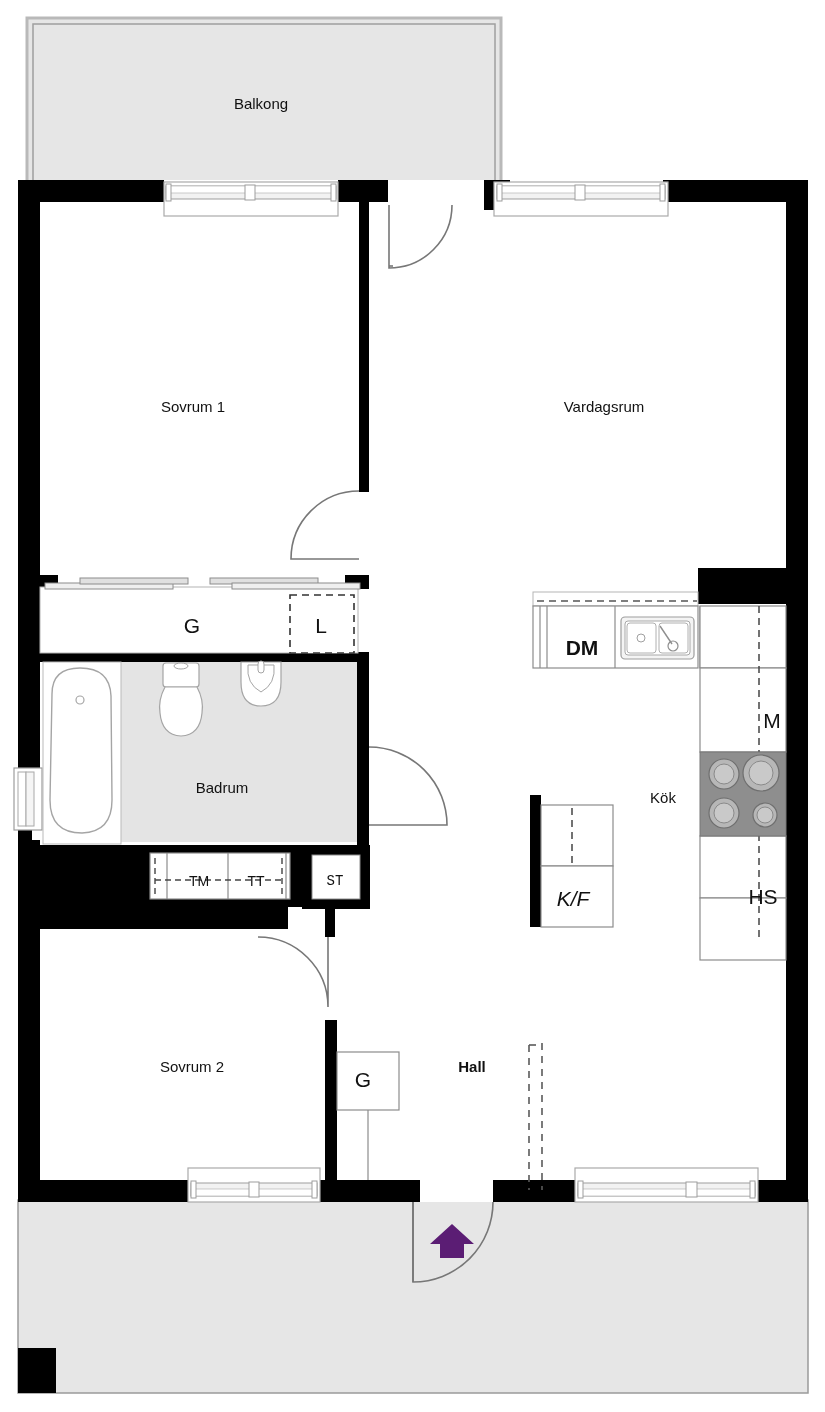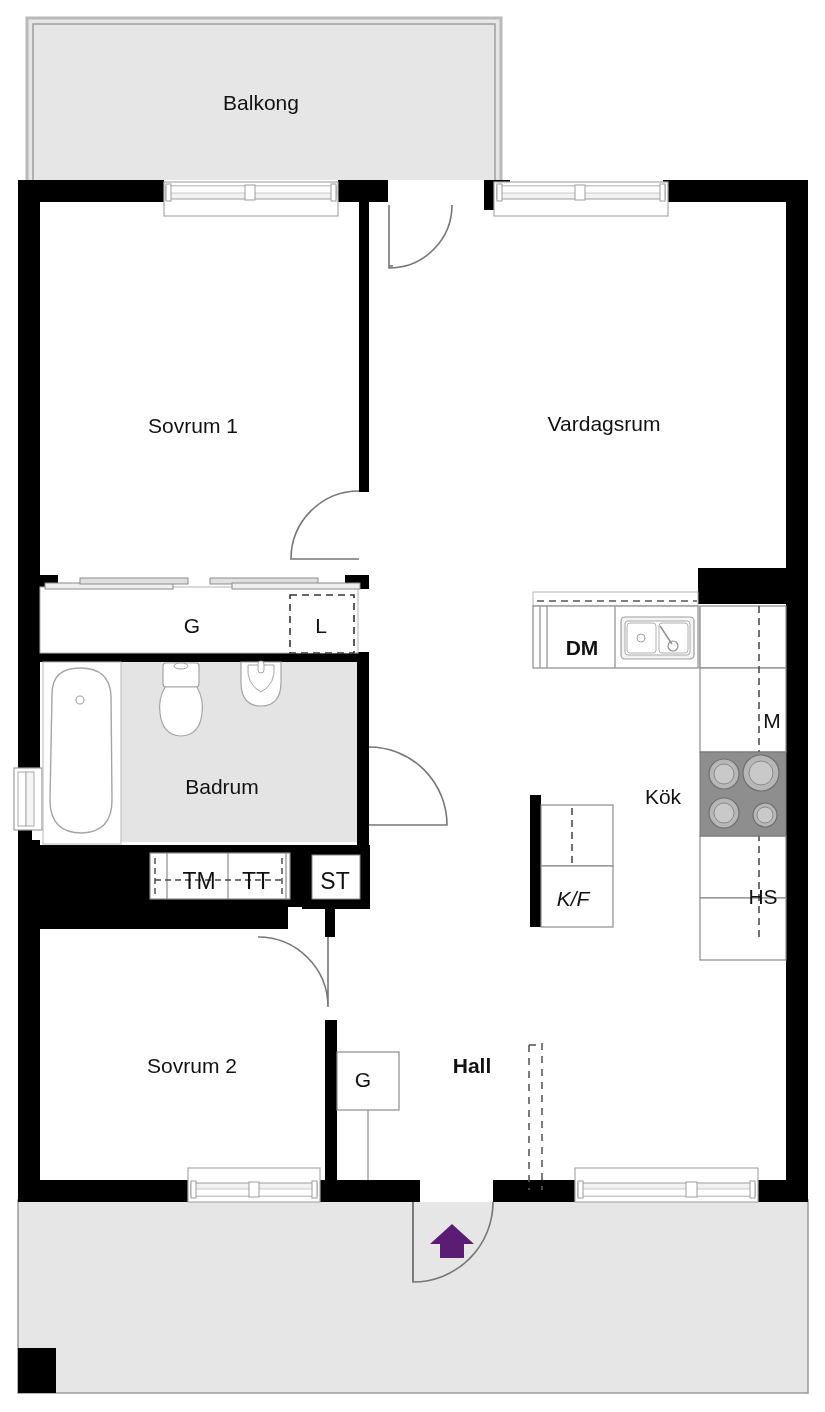--- a/index.html
+++ b/index.html
@@ -1,22 +1,22 @@
 <!DOCTYPE html>
 <html><head>
 <meta charset="utf-8">
 <style>
   html,body{margin:0;padding:0;background:#ffffff;}
   body{font-family:"Liberation Sans", sans-serif;}
   #plan{position:relative;width:825px;height:1412px;background:#fff;overflow:hidden;}
   .svgwrap{position:absolute;left:0;top:0;width:825px;height:1412px;}
   .lbl{position:absolute;color:#111;white-space:nowrap;transform:translate(-50%,-50%);}
-  .lbl-room{font-size:21px;}
+  .lbl-room{font-size:15px;}
   .lbl-app{font-size:21px;}
-  .lbl-sm{font-size:23px;}
+  .lbl-sm{font-size:14px;}
 </style>
 </head>
 <body>
 
 <div id="plan">
 
   <div class="svgwrap">
   <svg width="825" height="1412" viewBox="0 0 825 1412" xmlns="http://www.w3.org/2000/svg">
 
     <g>
@@ -264,31 +264,31 @@
     </g>
 
     <g>
       <path d="M 452,1224 L 474,1244 L 464,1244 L 464,1258 L 440,1258 L 440,1244 L 430,1244 Z" fill="#5b1d74" stroke="none"></path>
     </g>
 
   </svg>
   </div>
 
   <div class="lbl lbl-room" style="left:261px;top:103px;">Balkong</div>
-  <div class="lbl lbl-room" style="left:193px;top:406px;margin-top:20px;">Sovrum 1</div>
-  <div class="lbl lbl-room" style="left:604px;top:424px;">Vardagsrum</div>
+  <div class="lbl lbl-room" style="left:193px;top:406px;">Sovrum 1</div>
+  <div class="lbl lbl-room" style="left:604px;top:406px;">Vardagsrum</div>
   <div class="lbl lbl-room" style="left:222px;top:787px;">Badrum</div>
   <div class="lbl lbl-room" style="left:663px;top:797px;text-align:right;">Kök</div>
   <div class="lbl lbl-room" style="left:192px;top:1066px;">Sovrum 2</div>
   <div class="lbl lbl-room" style="left:472px;top:1066px;font-weight:bold;">Hall</div>
 
   <div class="lbl lbl-app" style="left:192px;top:626px;">G</div>
   <div class="lbl lbl-app" style="left:321px;top:626px;">L</div>
   <div class="lbl lbl-sm" style="left:199px;top:881px;">TM</div>
   <div class="lbl lbl-sm" style="left:256px;top:881px;">TT</div>
-  <div class="lbl lbl-sm" style="left:335px;top:881px;">ST</div>
+  <div class="lbl lbl-sm" style="left:335px;top:881px;font-family:Liberation Mono, monospace;">ST</div>
   <div class="lbl lbl-app" style="left:582px;top:648px;font-weight:bold;">DM</div>
   <div class="lbl lbl-app" style="left:772px;top:721px;">M</div>
   <div class="lbl lbl-app" style="left:763px;top:897px;">HS</div>
   <div class="lbl lbl-app" style="left:573px;top:899px;font-style:italic;">K/F</div>
   <div class="lbl lbl-app" style="left:363px;top:1080px;">G</div>
 
 </div>
 
 </body></html>

